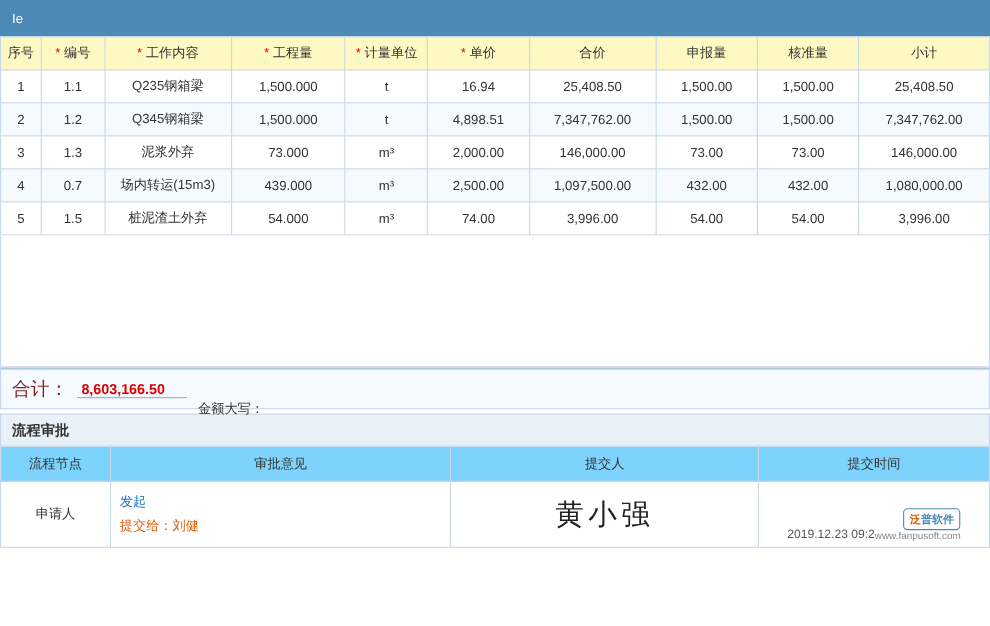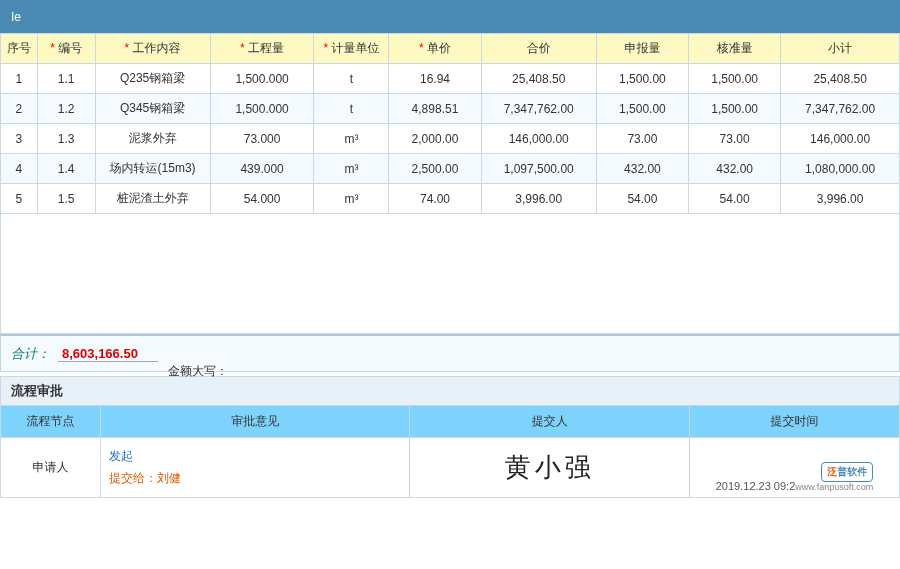--- a/index.html
+++ b/index.html
@@ -86,25 +86,24 @@
     .summary-section {
       border: 1px solid #c8d8e8;
       border-top: 2px solid #b0c8dc;
       background: #f5faff;
       display: flex;
       align-items: center;
       height: 38px;
       padding: 0 10px;
     }
     .summary-label {
-      font-size: 13px;
-      color: #0f766e;
+      font-size: 17px;
+      color: #7f1d1d;
       white-space: nowrap;
       padding-right: 8px;
-      font-style: italic;
     }
     .summary-value {
       font-size: 13px;
       color: #d00;
       font-weight: bold;
       min-width: 100px;
       border-bottom: 1px solid #aaa;
       padding: 0 4px;
     }
     .summary-amount-label {
@@ -261,21 +260,21 @@
           <td>73.000</td>
           <td>m³</td>
           <td>2,000.00</td>
           <td>146,000.00</td>
           <td>73.00</td>
           <td>73.00</td>
           <td>146,000.00</td>
         </tr>
         <tr>
           <td>4</td>
-          <td>1.4</td>
+          <td>0.7</td>
           <td>场内转运(15m3)</td>
           <td>439.000</td>
           <td>m³</td>
           <td>2,500.00</td>
           <td>1,097,500.00</td>
           <td>432.00</td>
           <td>432.00</td>
           <td>1,080,000.00</td>
         </tr>
         <tr>

